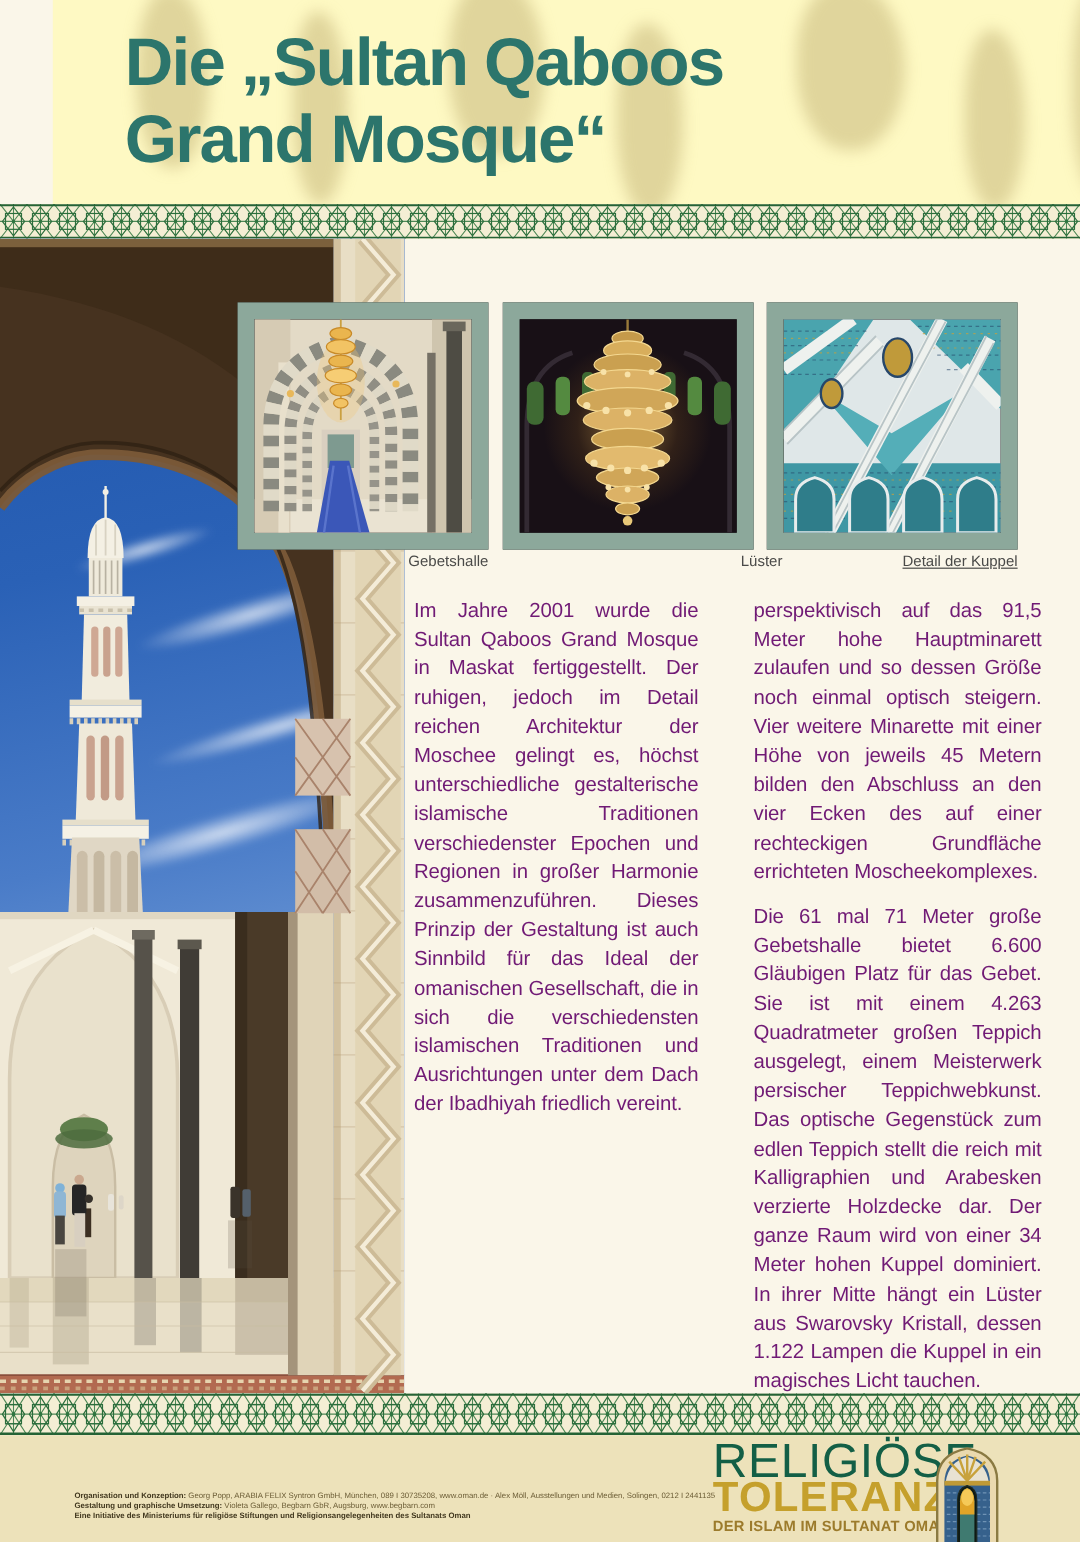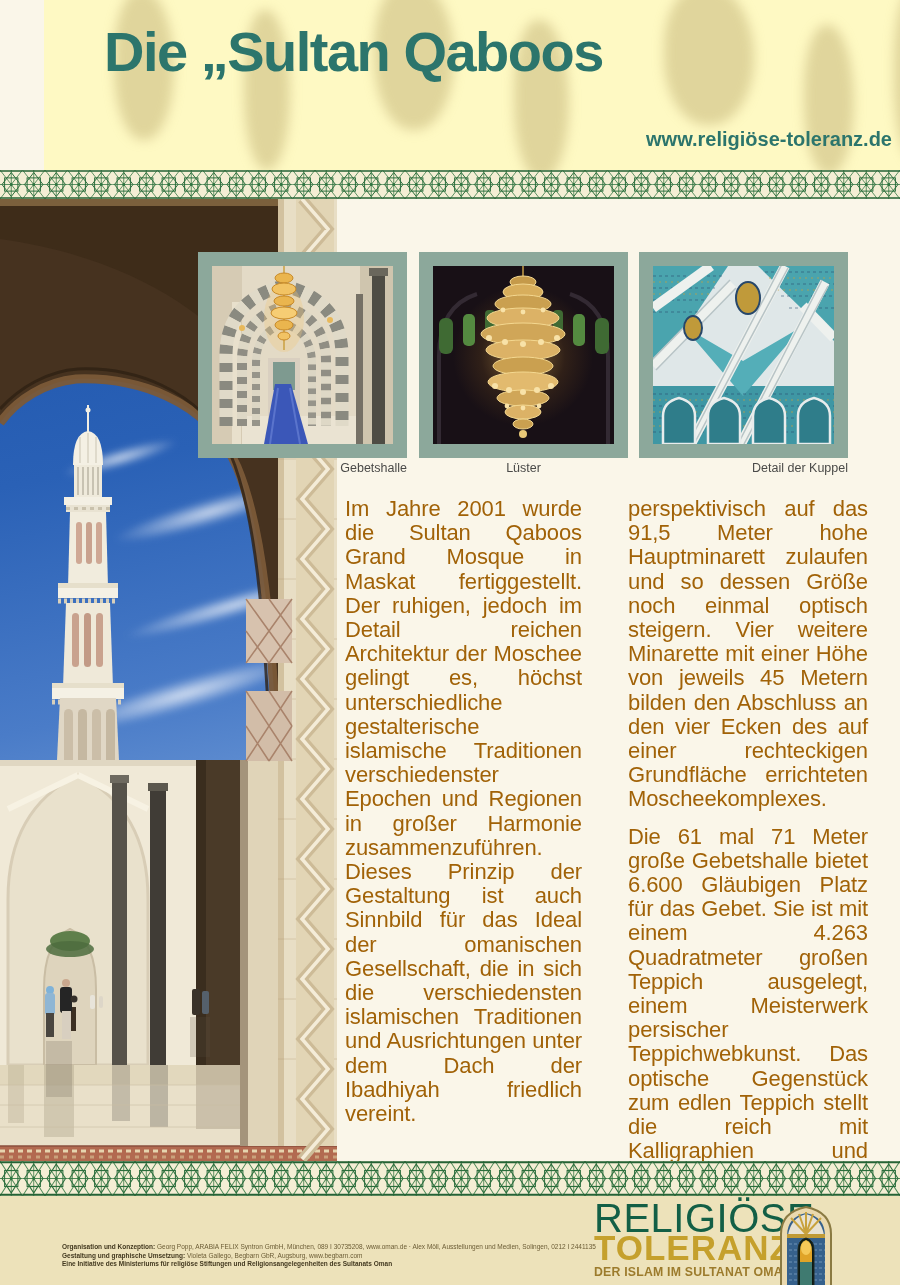--- a/index.html
+++ b/index.html
@@ -29,24 +29,24 @@
   .main-photo svg{position:absolute;left:0;top:0;}
 
   
   .frame{position:absolute;top:252px;width:181px;height:178px;border:14px solid #8ca89b;background:#222;}
   .frame .inner{position:relative;width:181px;height:178px;overflow:hidden;}
   .frame1{left:198px;} .frame2{left:419px;} .frame3{left:639px;}
   .ph2bg{position:absolute;inset:0;background:#181016;}
   .ph2glow{position:absolute;left:20px;top:20px;width:140px;height:140px;
            background:radial-gradient(closest-side,rgba(222,170,80,.55),rgba(120,80,30,.25) 60%,rgba(0,0,0,0));}
   .caption{position:absolute;top:461px;width:209px;font-size:12.5px;color:#4a4a48;text-align:right;}
-  .cap1{left:198px;} .cap2{left:419px;text-align:center;} .cap3{left:639px;}
+  .cap1{left:198px;} .cap2{left:443px;} .cap3{left:639px;text-decoration:underline;}
 
   
-  .col{position:absolute;top:497px;font-size:22px;line-height:24.2px;color:#a16207;
+  .col{position:absolute;top:497px;font-size:17px;line-height:24.2px;color:#701a75;
        text-align:justify;letter-spacing:-0.1px;}
   .col1{left:345px;width:237px;}
   .col2{left:628px;width:240px;}
   .col p{margin:0 0 13px 0;}
 
   
   .footer{position:absolute;left:0;top:1196px;width:900px;height:89px;background:#ede2ba;}
   .credits{position:absolute;left:62px;top:47px;font-size:6.5px;line-height:8.6px;color:#6b5c35;}
   .credits b{color:#42381f;}
   .credits .l3{font-weight:bold;color:#42381f;}
@@ -64,22 +64,22 @@
   <div class="header">
     <div class="wm" style="left:70px;top:-10px;width:60px;height:150px;"></div>
     <div class="wm" style="left:200px;top:10px;width:46px;height:160px;"></div>
     <div class="wm" style="left:330px;top:-20px;width:80px;height:150px;"></div>
     <div class="wm" style="left:470px;top:20px;width:55px;height:160px;"></div>
     <div class="wm" style="left:620px;top:-15px;width:90px;height:140px;"></div>
     <div class="wm" style="left:760px;top:25px;width:50px;height:150px;"></div>
     <div class="wm" style="left:850px;top:-10px;width:40px;height:170px;"></div>
     <div class="title">
       <div>Die „Sultan Qaboos</div>
+      <div>Grand Mosque“</div>
     </div>
-    <div class="site-url">www.religiöse-toleranz.de</div>
   </div>
 
   <div class="border-strip top">
     <svg class="border-svg" width="900" height="29" viewBox="0 0 900 29" xmlns="http://www.w3.org/2000/svg">
       <rect x="0" y="0" width="900" height="29" fill="#f4eed4"></rect>
       <g class="tile">
         <path d="M0,0L22.5,29M22.5,0L0,29M11.25,0V29M0,14.5H22.5" stroke="#2f7540" stroke-width="0.9" fill="none" opacity="0.85"></path>
         <path d="M11.25,2.5L20.5,14.5L11.25,26.5L2,14.5Z" stroke="#2b6e3c" fill="none" stroke-width="1"></path>
         <rect x="4.6" y="7.9" width="13.3" height="13.2" stroke="#2b6e3c" fill="none" stroke-width="1"></rect>
         <circle cx="11.25" cy="14.5" r="1.5" fill="#2f7540"></circle>

